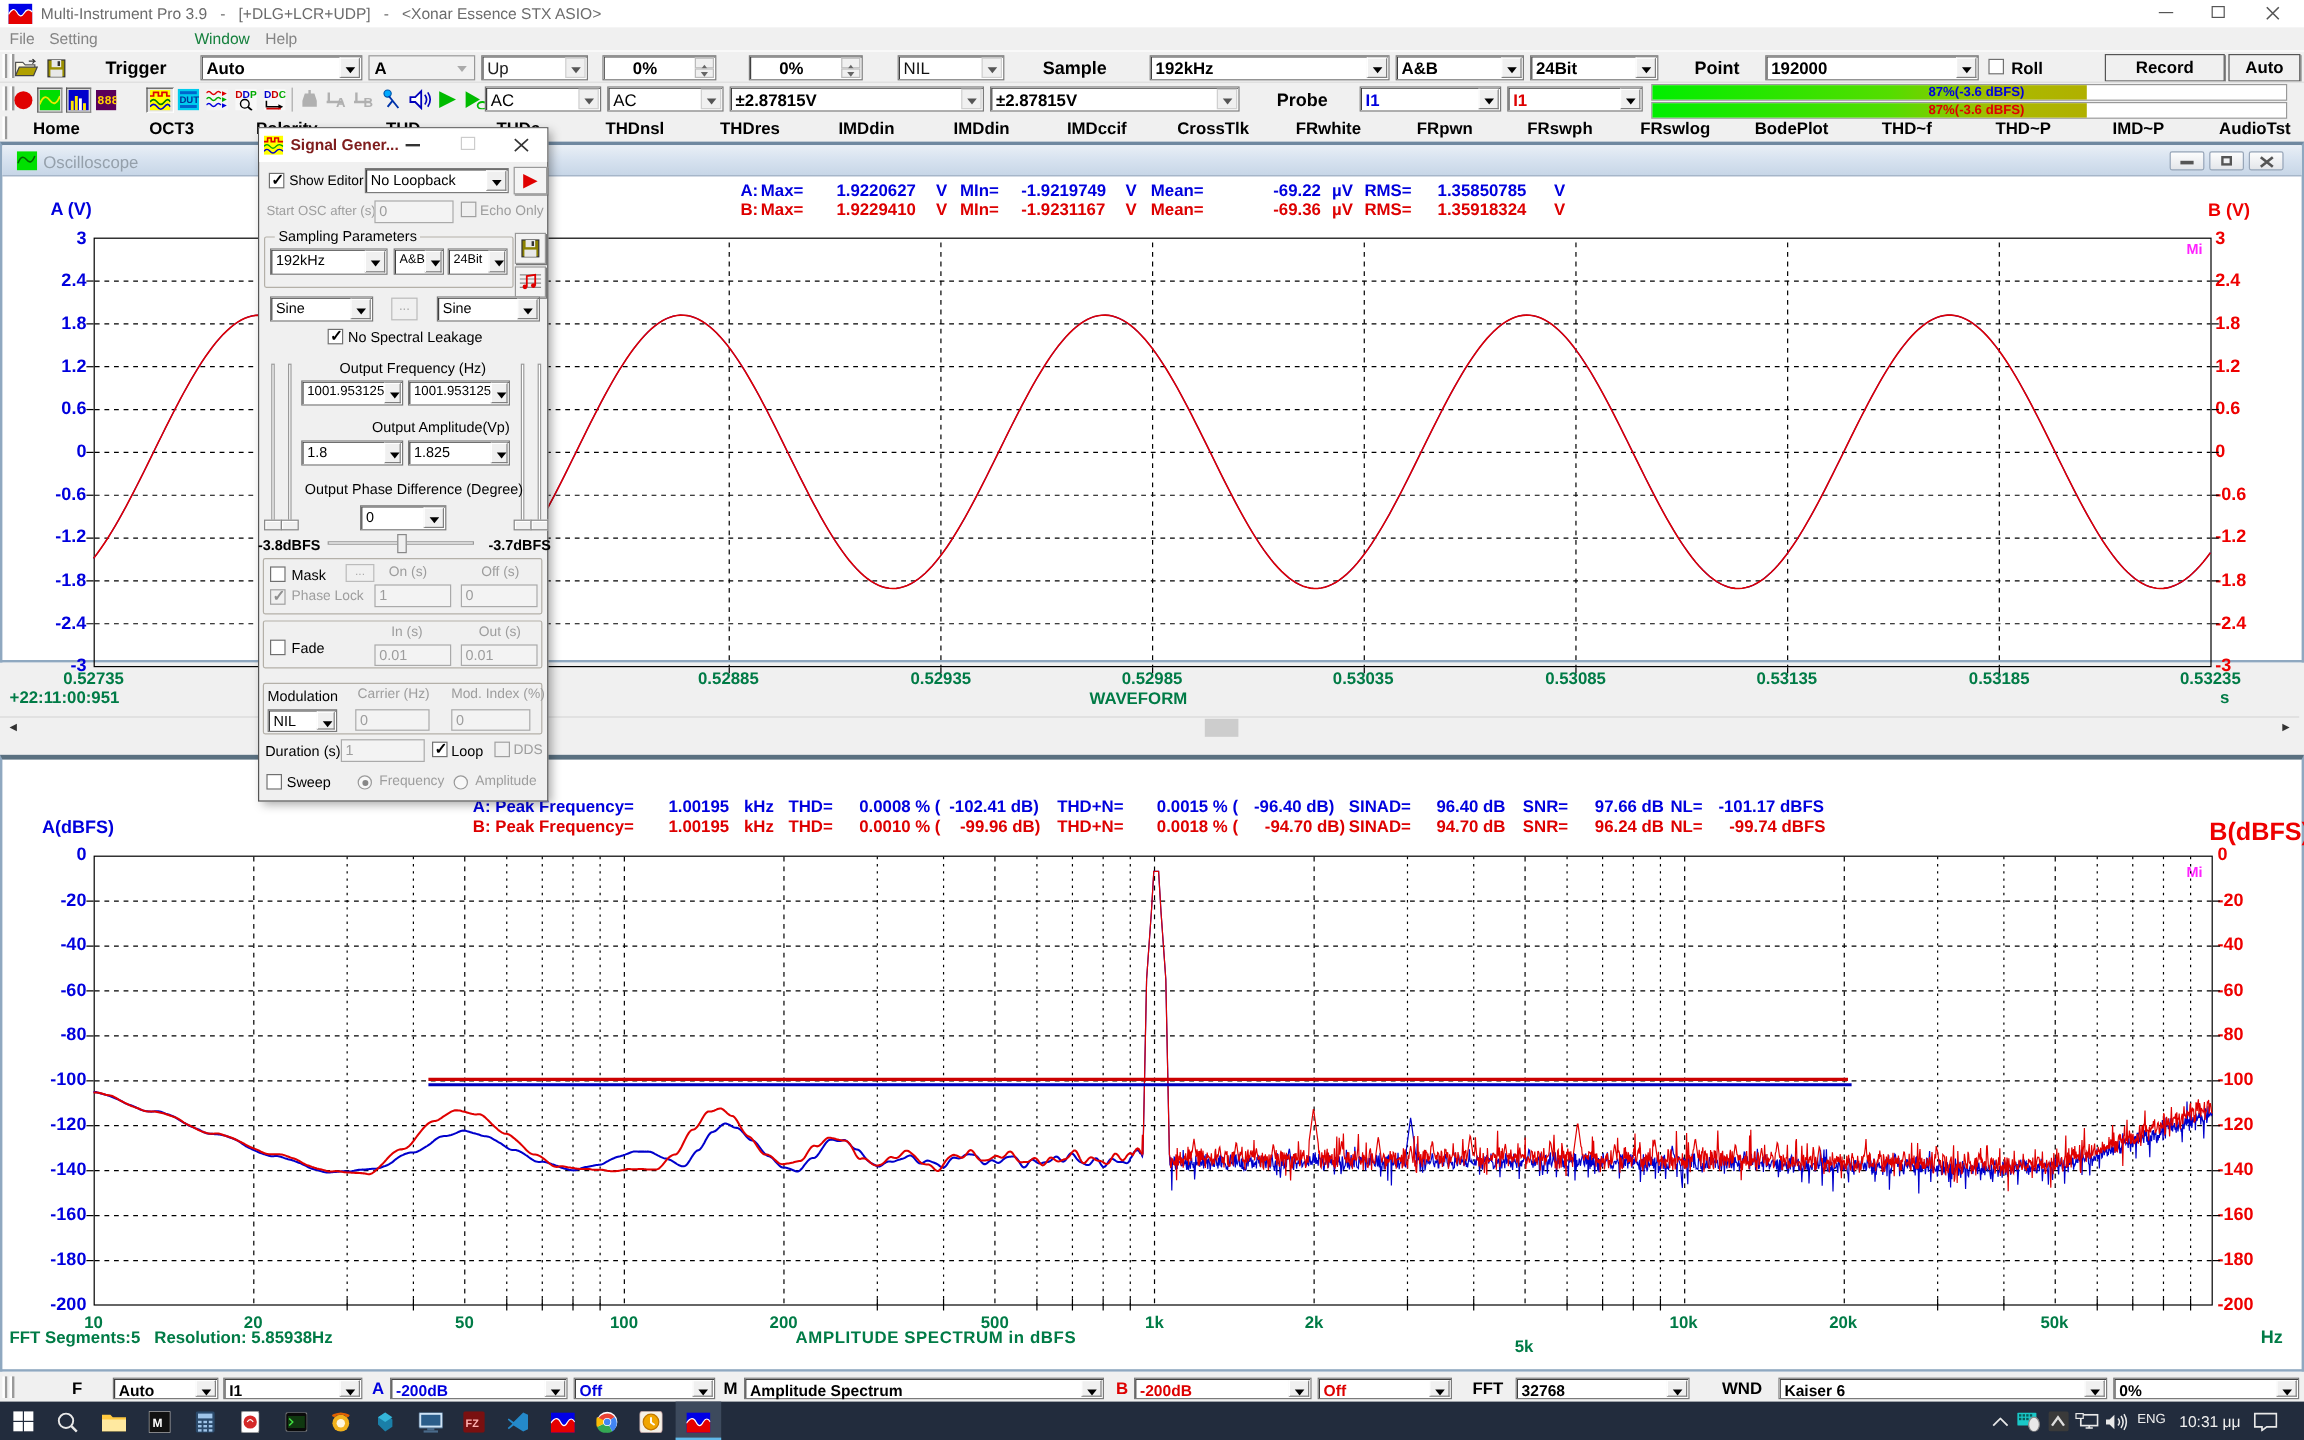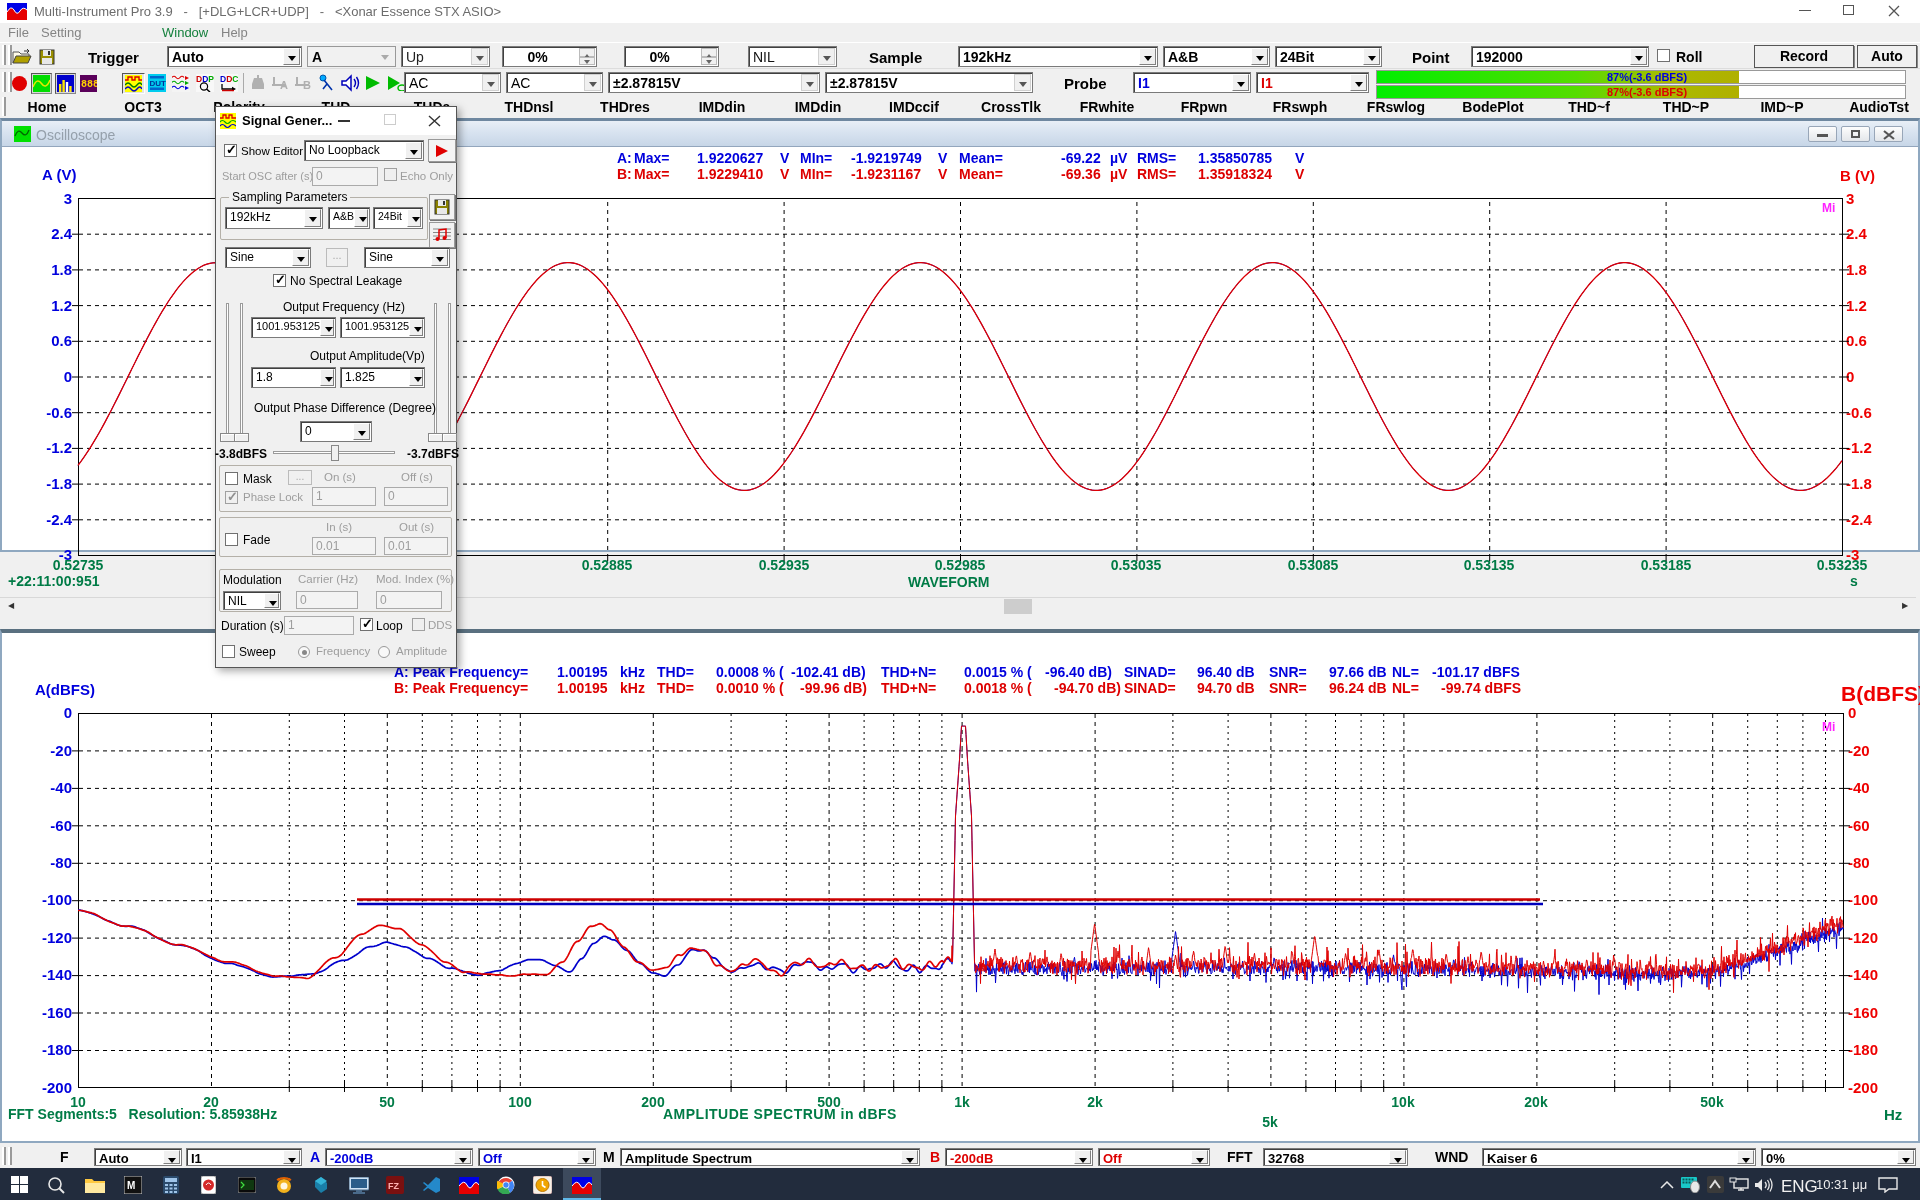--- a/index.html
+++ b/index.html
@@ -740,35 +740,35 @@
     </svg>
     <svg width="20" height="16" style="left:1729px;top:9px">
       <rect x="5" y="2" width="14" height="9" fill="none" stroke="#e8e8e8" stroke-width="1.4"></rect>
       <path d="M9 13 h6 M12 11 v2" stroke="#e8e8e8" stroke-width="1.4"></path>
       <rect x="1" y="1" width="6" height="4" fill="#222c3d" stroke="#e8e8e8"></rect>
     </svg>
     <svg width="20" height="16" style="left:1753px;top:9px">
       <path d="M2 6 h3 l4 -4 v12 l-4 -4 h-3 z" fill="#e8e8e8"></path>
       <path d="M12 5 Q14.5 8 12 11 M14.5 3 Q18 8 14.5 13 M17 1.5 Q21 8 17 14.5" stroke="#e8e8e8" stroke-width="1.3" fill="none"></path>
     </svg>
-    <span class="ab" style="left:1781px;top:9px;font-size:17px;color:#f0f0f0;">ENG</span>
+    <span class="ab" style="left:1781px;top:9px;font-size:11px;color:#f0f0f0;">ENG</span>
     <span class="ab" style="left:1816px;top:9px;font-size:13px;color:#f0f0f0;">10:31 μμ</span>
     <svg width="20" height="17" style="left:1878px;top:8px">
       <path d="M1 2 h18 v11 h-8 l-4 3 v-3 h-6 z" fill="none" stroke="#e8e8e8" stroke-width="1.4"></path>
     </svg>
   </div>
 <div class="ab" style="left:215px;top:106px;width:242px;height:562px;background:#f0f0f0;border:1px solid #555;box-shadow:3px 3px 8px rgba(0,0,0,0.35);z-index:20;">
     <div class="ab" style="left:0;top:0;width:240px;height:28px;background:#fff;">
 <svg width="16" height="16" style="left:4px;top:6px">
         <rect width="16" height="16" fill="#ffff00"></rect>
         <path d="M0 5 L3 5 L3 2 L6 2 L6 5 L9 5 L9 2 L12 2 L12 5 L16 5" stroke="#dd0000" stroke-width="1.3" fill="none"></path>
         <path d="M0 9 Q2.5 6 5 9 Q7.5 12 10 9 Q12.5 6 16 9" stroke="#00aa00" stroke-width="1.2" fill="none"></path>
         <path d="M0 13 Q2.5 10 5 13 Q7.5 16 10 13 Q12.5 10 16 13" stroke="#0000cc" stroke-width="1.2" fill="none"></path>
       </svg>
-<span class="ab" style="left:26px;top:6px;font-size:13px;font-weight:bold;color:#000000;">Signal Gener...</span>
+<span class="ab" style="left:26px;top:6px;font-size:13px;font-weight:bold;color:#7f1d1d;">Signal Gener...</span>
 <span class="ab" style="left:122px;top:13px;width:12px;height:2px;background:#333;"></span>
 <span class="ab" style="left:168px;top:7px;width:12px;height:11px;border:1px solid #ccc;"></span>
 <svg width="13" height="12" style="left:212px;top:8px">
         <path d="M1 1 L12 11 M12 1 L1 11" stroke="#333" stroke-width="1.4"></path>
       </svg>
 </div>
     <span class="chk c" style="left:8px;top:37px;"></span>
     <span class="dlbl" style="left:25px;top:38px;font-size:11.5px;">Show Editor</span>
     <div class="cb" style="left:88px;top:33px;width:120px;height:21px;">
       <span class="t" style="font-weight:normal;font-size:12px;">No Loopback</span>

